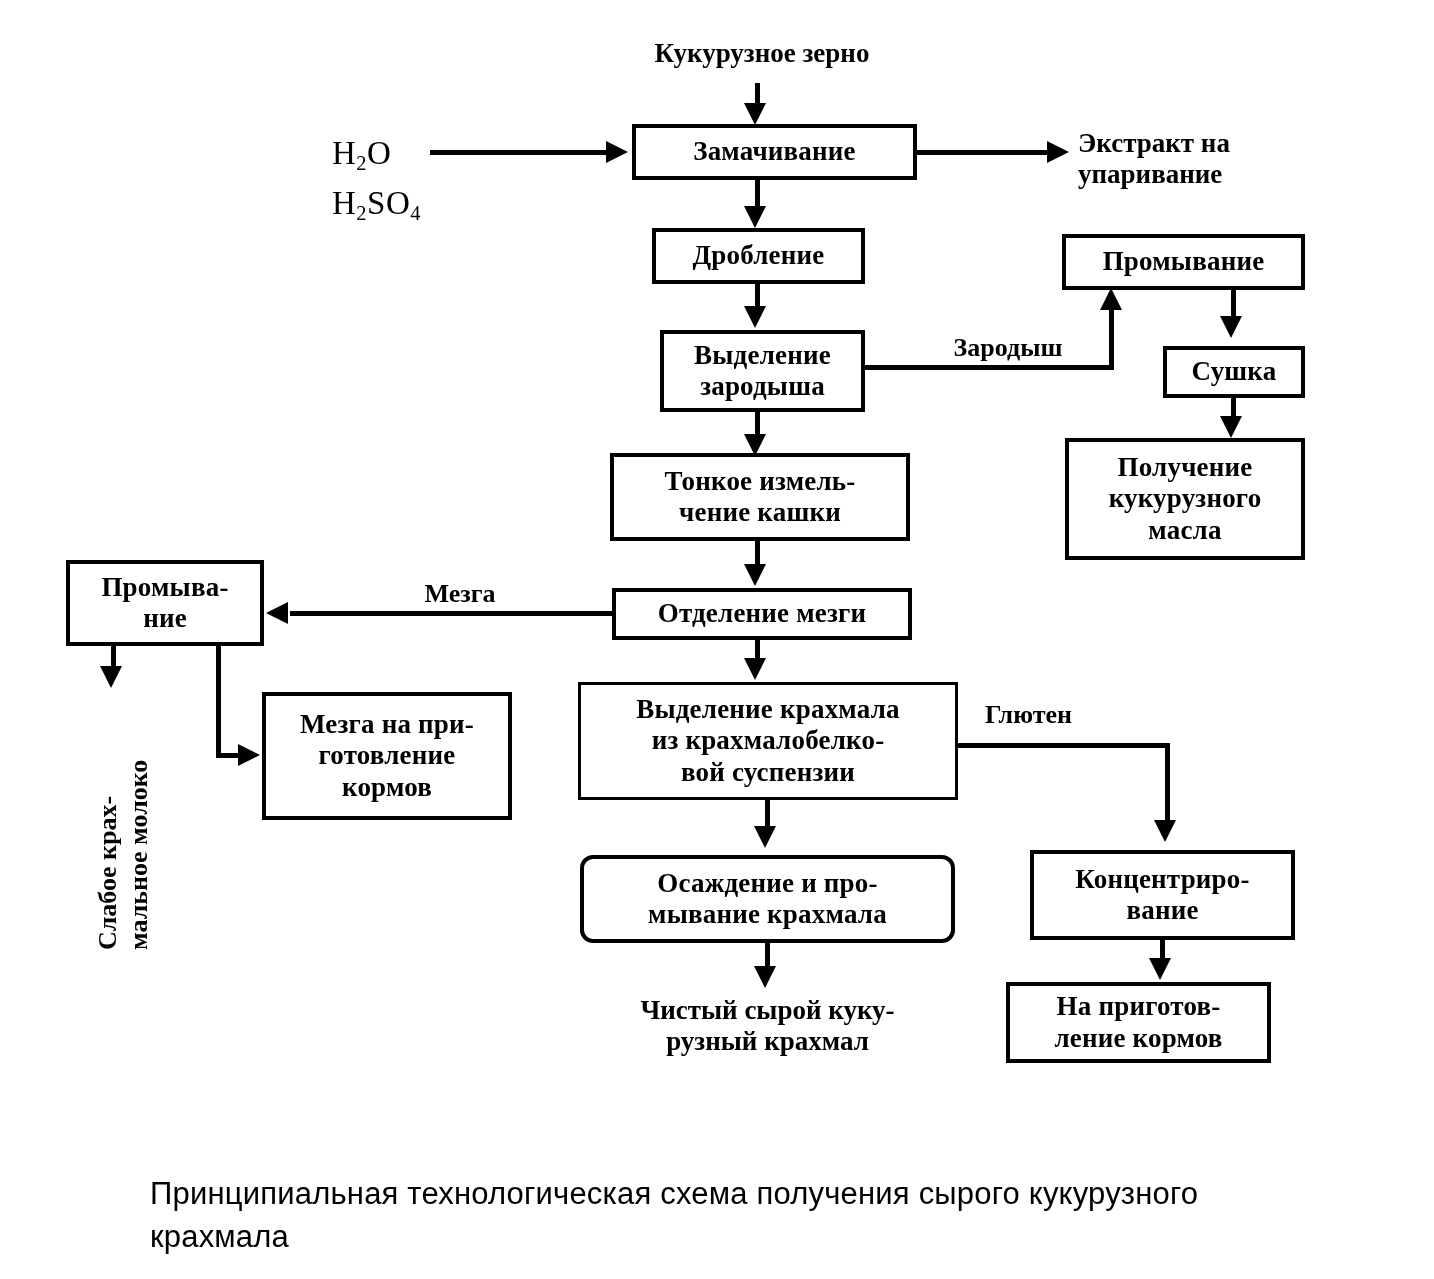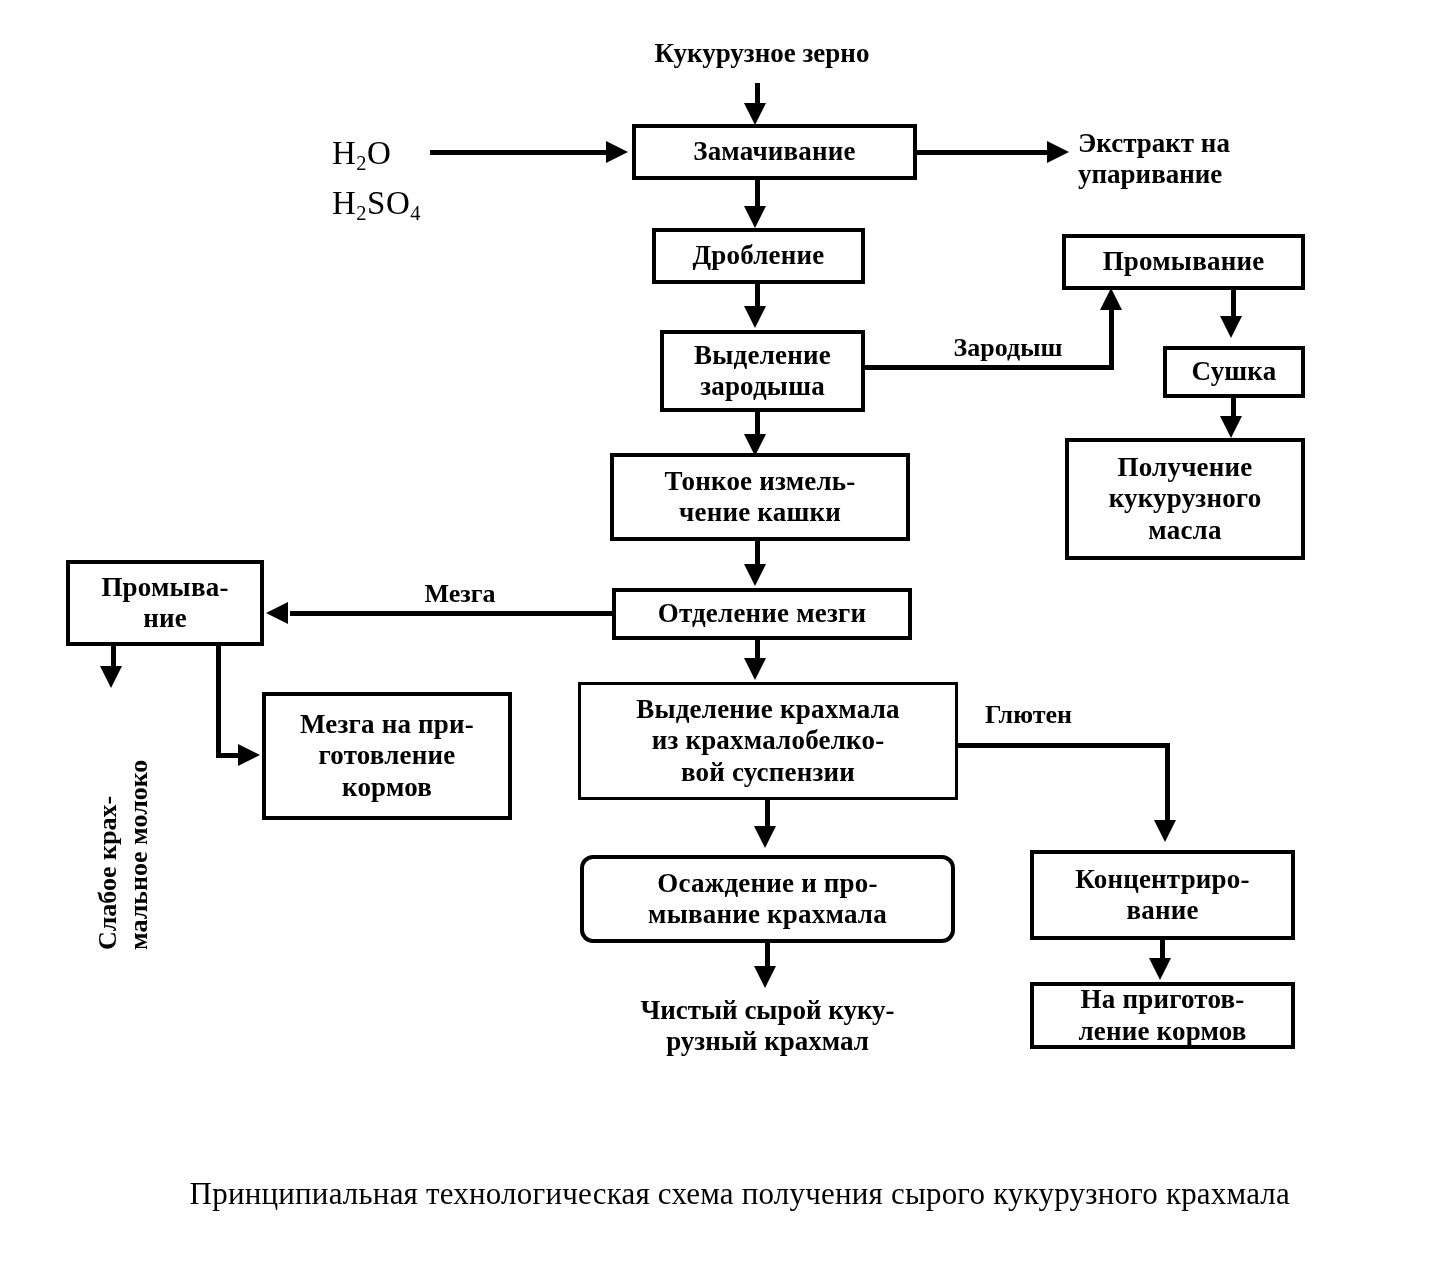--- a/index.html
+++ b/index.html
@@ -109,22 +109,22 @@
     border-bottom: 11px solid transparent;
     border-right: 22px solid #000;
   }
 
   
   #caption {
     position: absolute;
     left: 150px;
     top: 1172px;
     width: 1140px;
-    text-align: right;
-    font-family: Liberation Serif, serif;
+    text-align: left;
+    font-family: Liberation Sans, sans-serif;
     font-weight: normal;
     font-size: 31px;
     line-height: 1.40;
     letter-spacing: 0.2px;
     z-index: 5;
   }
 </style>
 </head>
 <body>
 
@@ -221,21 +221,21 @@
   <div class="ln v" style="left:1165px; top:743px; height:83px;"></div>
   <div class="arrowhead down" style="left:1154px; top:820px;"></div>
   <div class="label flow" style="left:985px; top:700px; width:180px; text-align:left;">Глютен</div>
 
   <div class="box" style="left:1030px; top:850px; width:265px; height:90px;">Концентриро-
 вание</div>
 
   <div class="ln v" style="left:1160px; top:940px; height:26px;"></div>
   <div class="arrowhead down" style="left:1149px; top:958px;"></div>
 
-  <div class="box" style="left:1030px; top:982px; width:265px; height:67px;">На приготов-
+  <div class="box" style="left:1006px; top:982px; width:265px; height:81px;">На приготов-
 ление кормов</div>
 
   <div class="ln v" style="left:765px; top:800px; height:32px;"></div>
   <div class="arrowhead down" style="left:754px; top:826px;"></div>
 
   <div class="box" style="left:580px; top:855px; width:375px; height:88px;border-radius:13px;">Осаждение и про-
 мывание крахмала</div>
 
   <div class="ln v" style="left:765px; top:943px; height:30px;"></div>
   <div class="arrowhead down" style="left:754px; top:966px;"></div>

